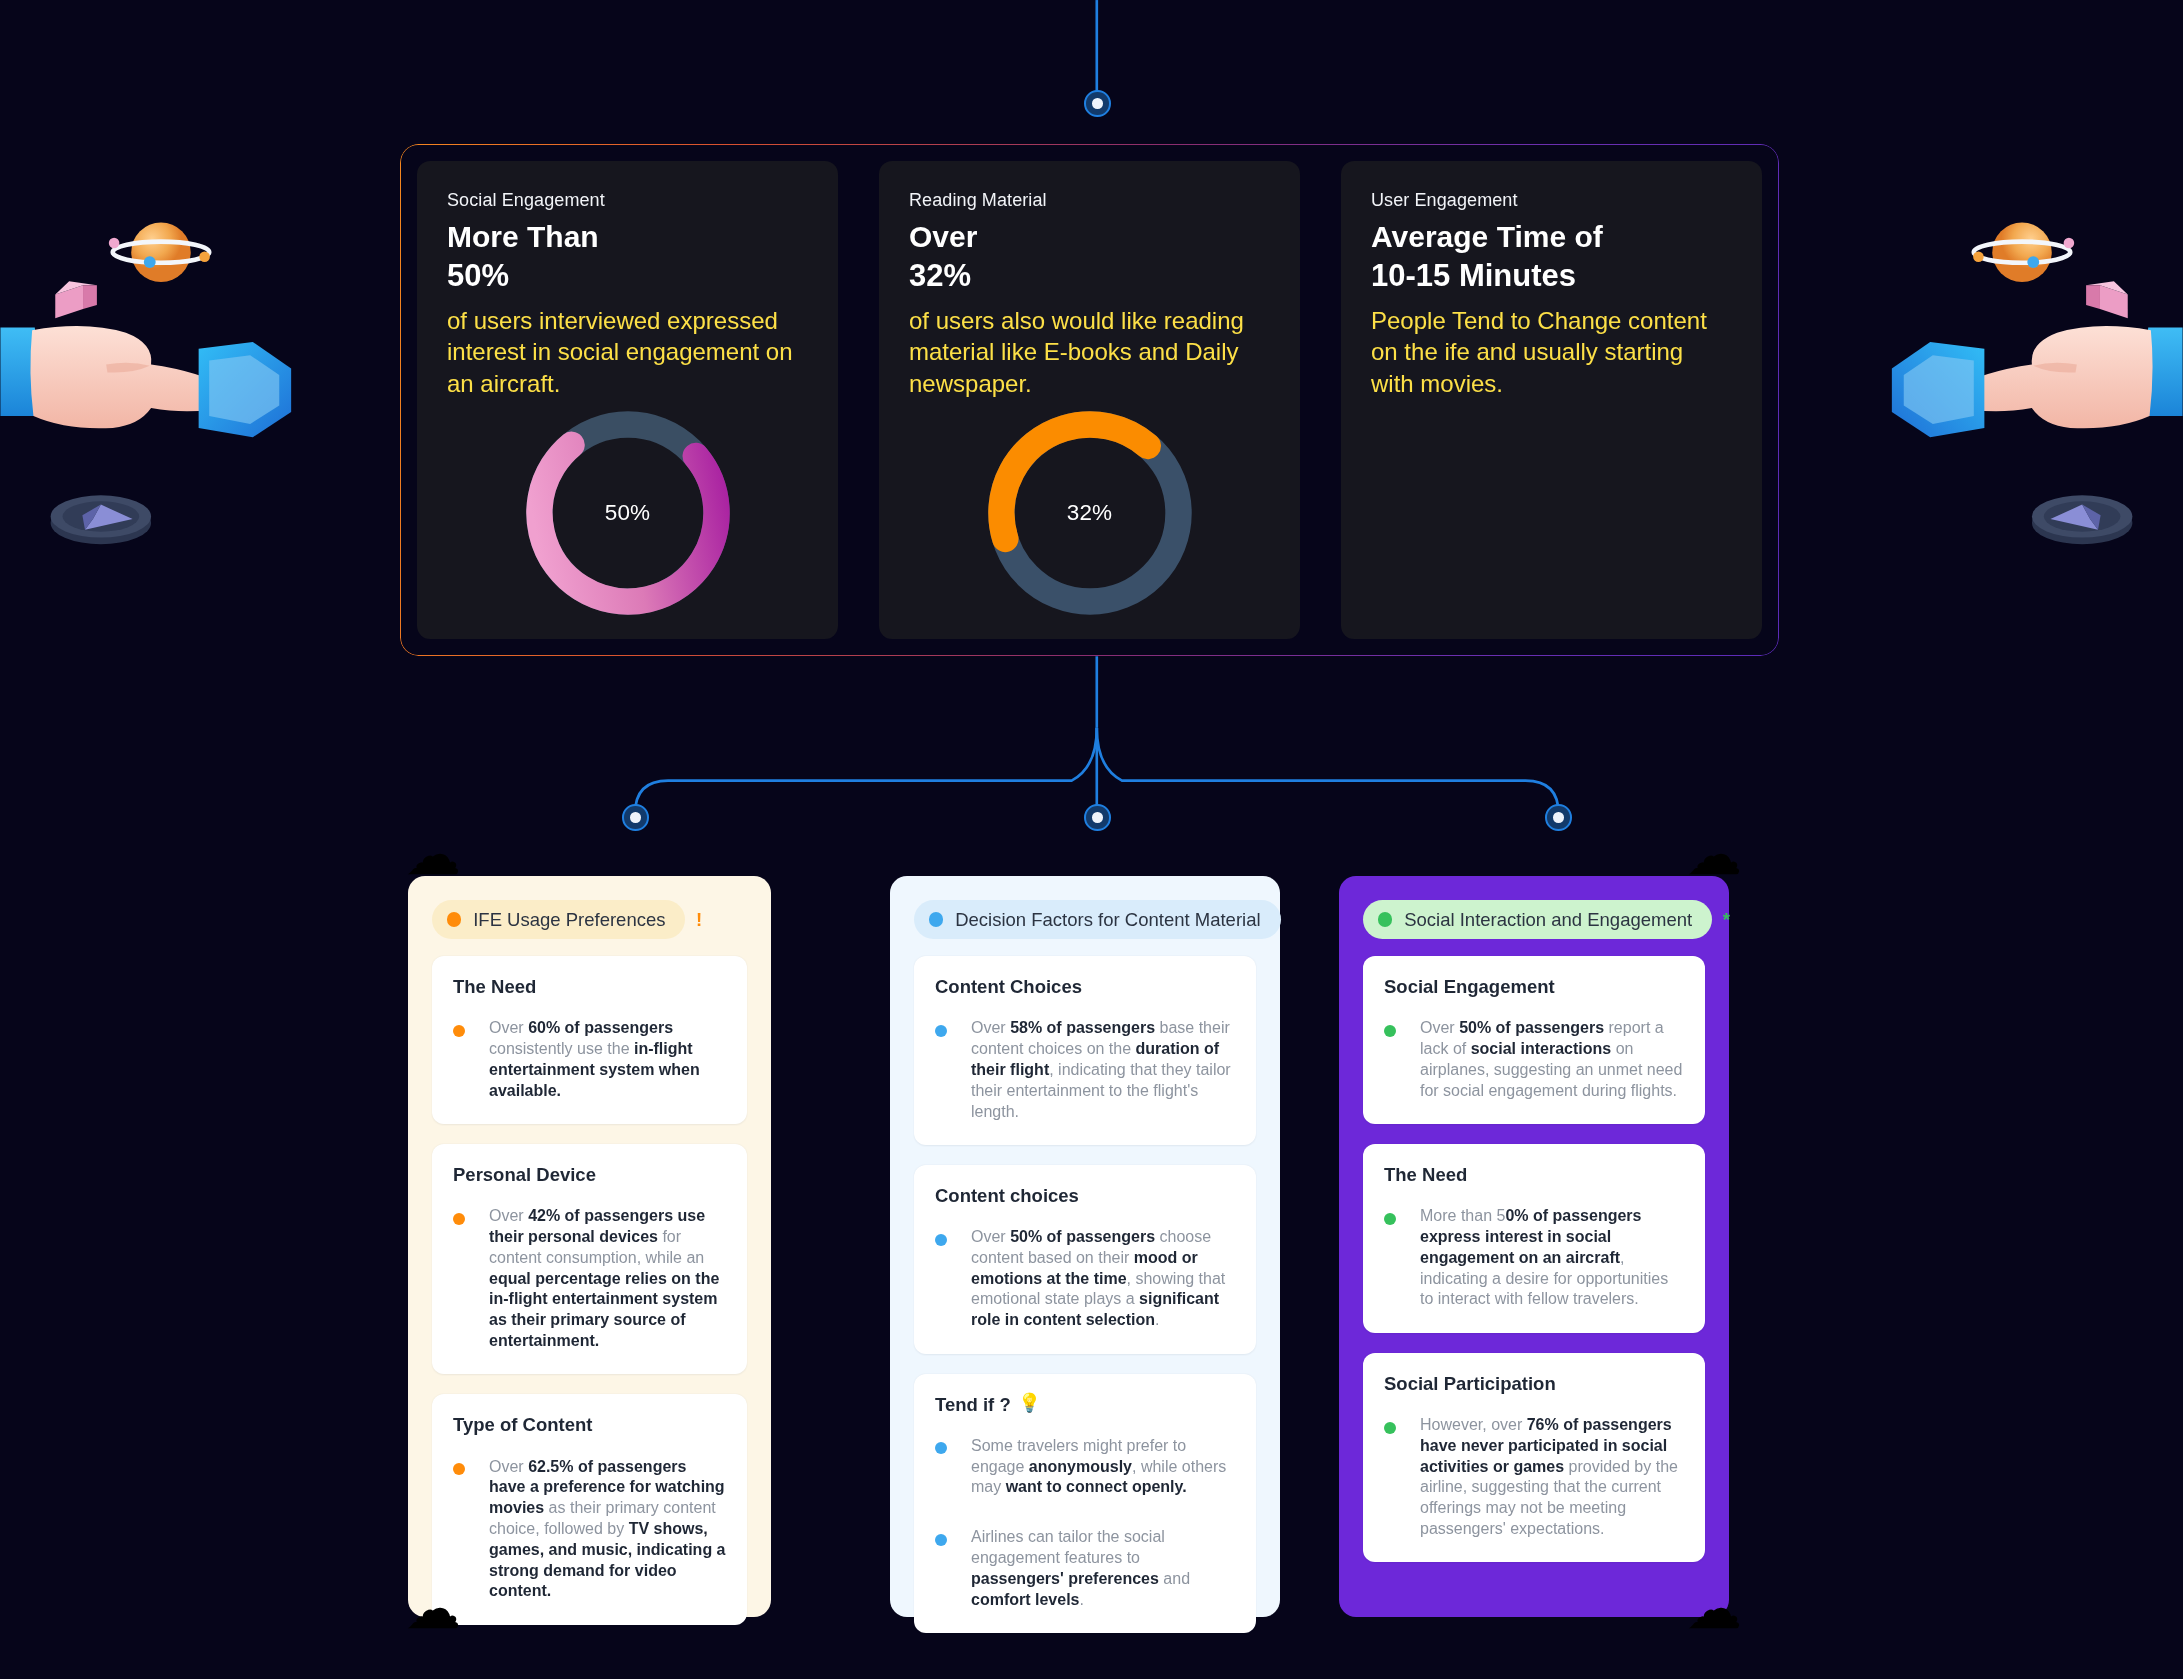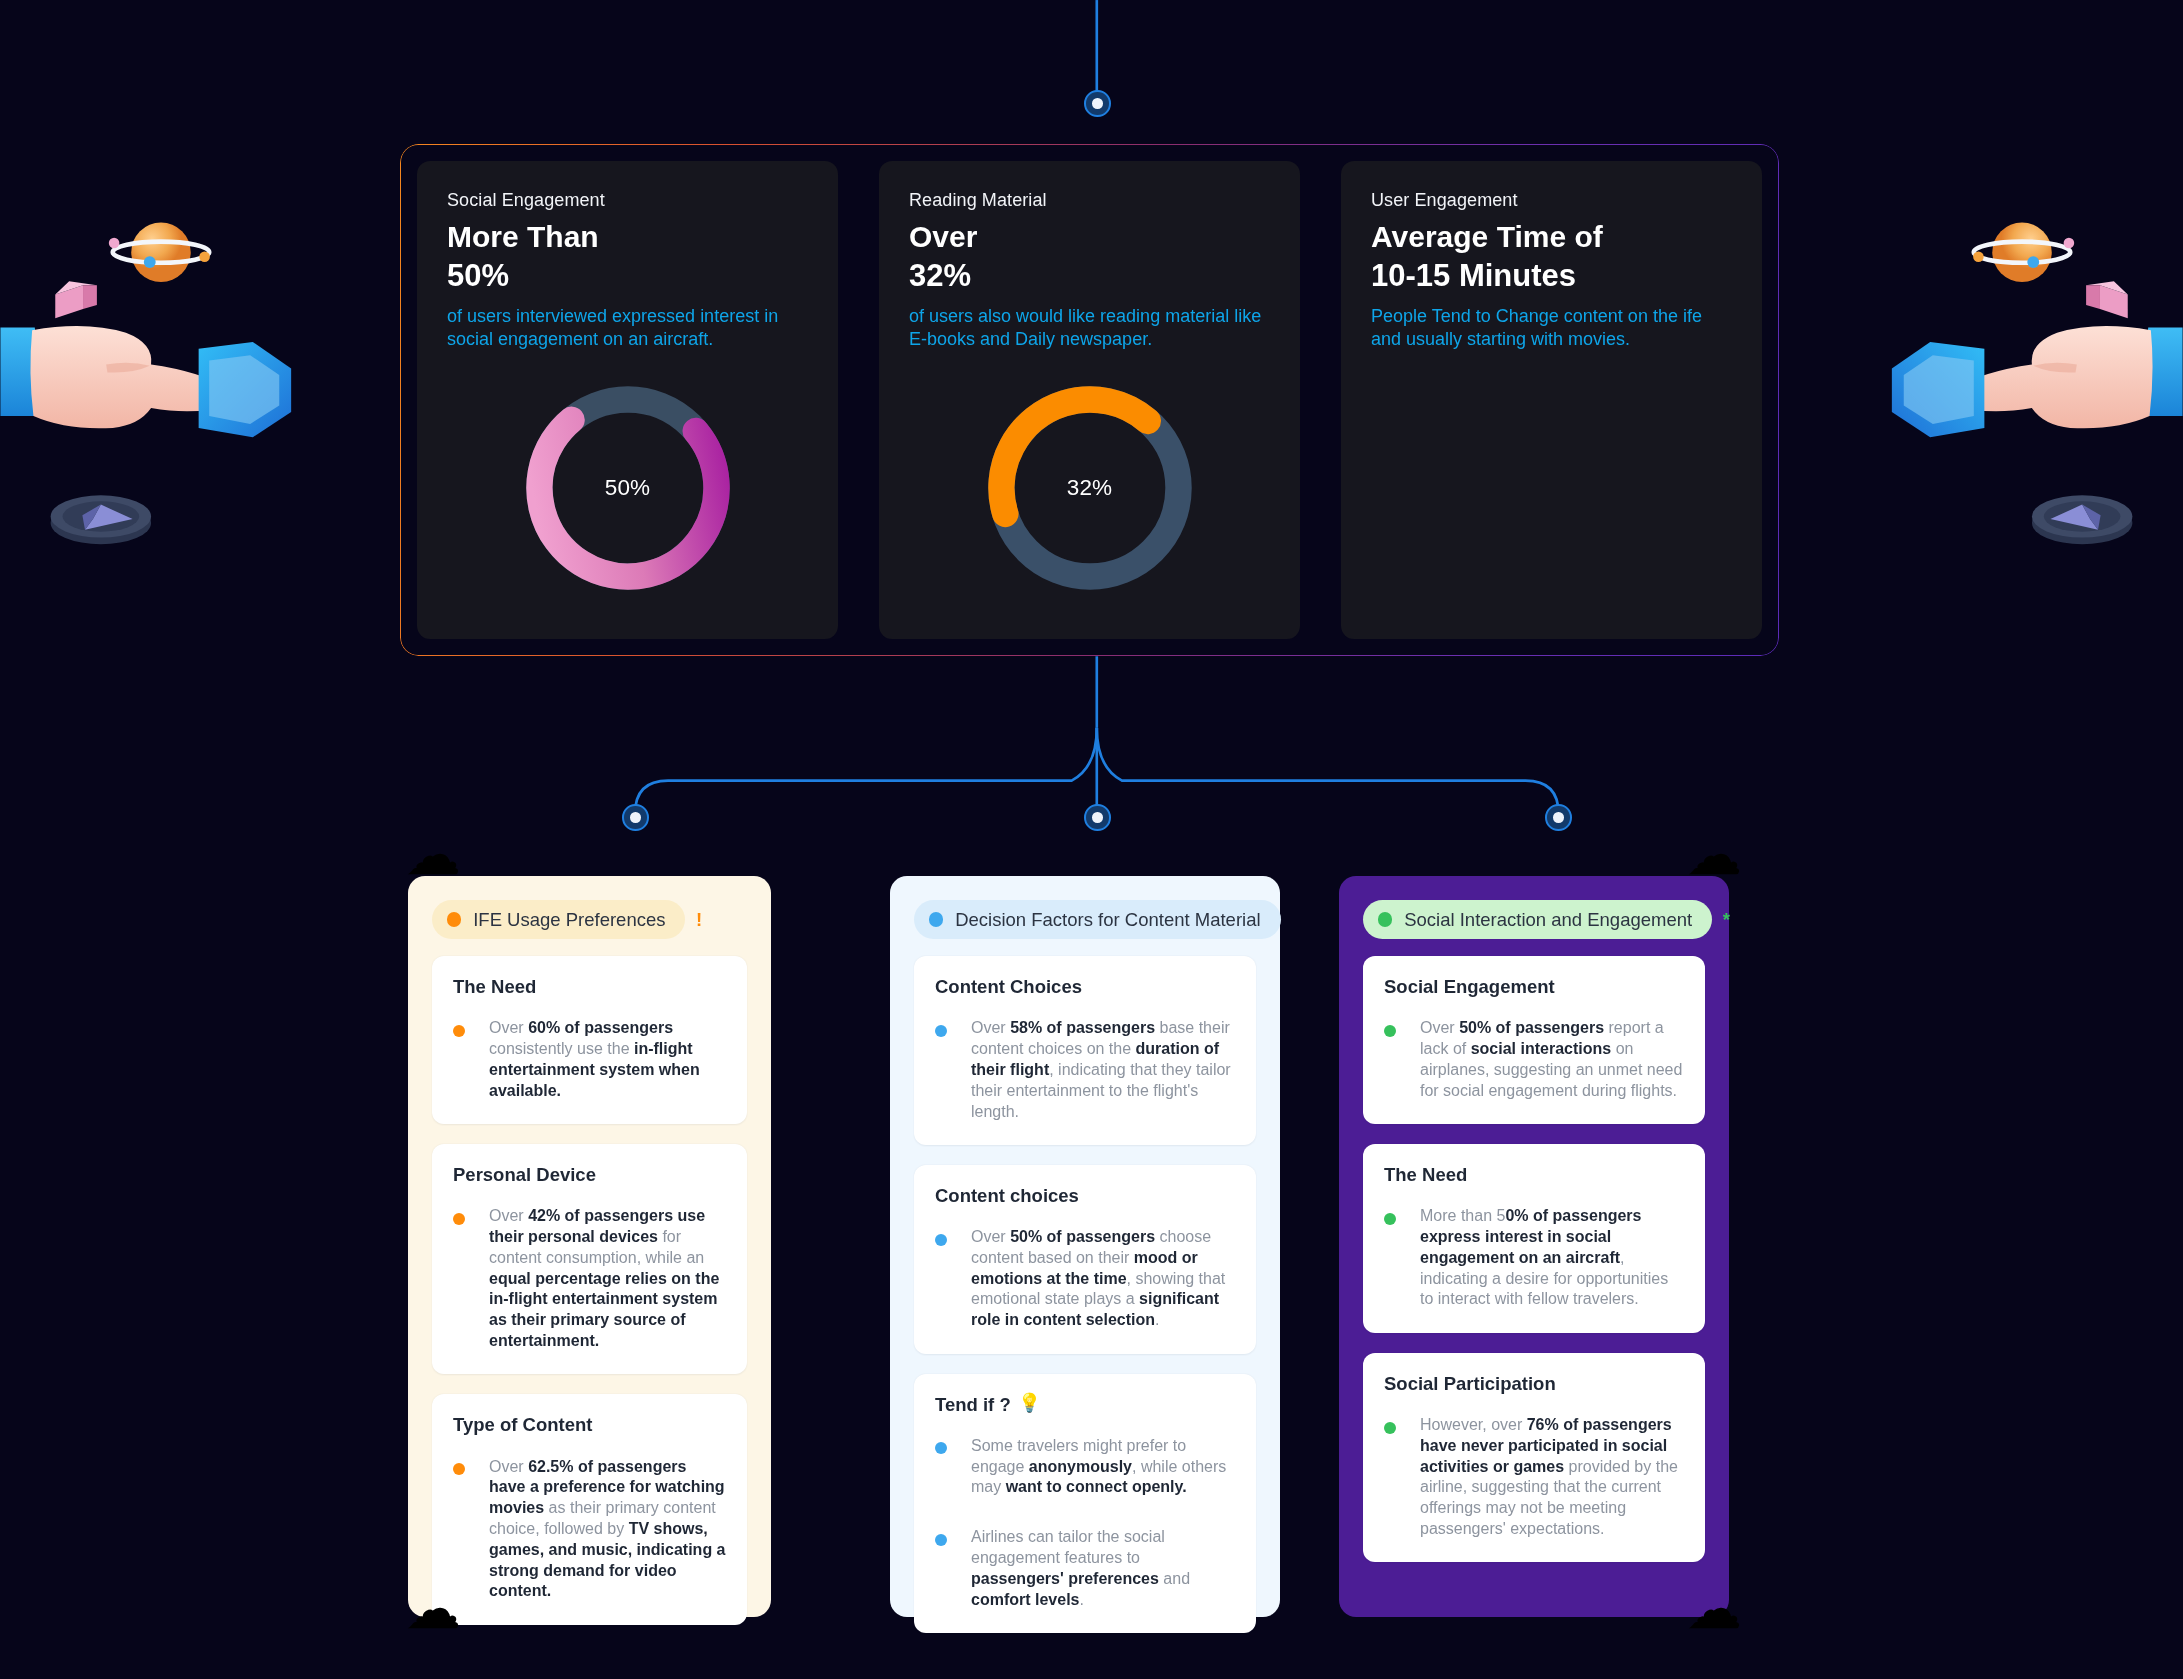--- a/index.html
+++ b/index.html
@@ -91,23 +91,23 @@
     margin-bottom: 5.3px;
   }
   .stat-figure {
     font-size: 31px;
     font-weight: 700;
     color: #ffffff;
     line-height: 1.12;
     margin-bottom: 10.6px;
   }
   .stat-desc {
-    font-size: 18px;
+    font-size: 24px;
     line-height: 1.33;
-    color: #0ea5e9;
+    color: #fde047;
     font-weight: 400;
   }
   .donut-wrap {
     flex: 1;
     display: flex;
     align-items: center;
     justify-content: center;
     padding-top: 4px;
   }
   .donut {
@@ -131,21 +131,21 @@
   .bot-panel {
     position: absolute;
     border-radius: 17px;
     z-index: 4;
     padding: 24px 24px 24px 24px;
     display: flex;
     flex-direction: column;
   }
   #panel-ife      { left: 408px;  top: 876px; width: 363px; height: 741px; background:#fdf6e6; }
   #panel-decision { left: 890px; top: 876px; width: 390px; height: 741px; background:#eff7fe; }
-  #panel-social   { left: 1339px; top: 876px; width: 390px; height: 741px; background:#4c1d95; }
+  #panel-social   { left: 1339px; top: 876px; width: 390px; height: 741px; background:#6d28d9; }
 
   .panel-head {
     display: flex;
     align-items: center;
     gap: 10.6px;
     margin-bottom: 17px;
   }
   .panel-pill {
     display: inline-flex;
     align-items: center;

